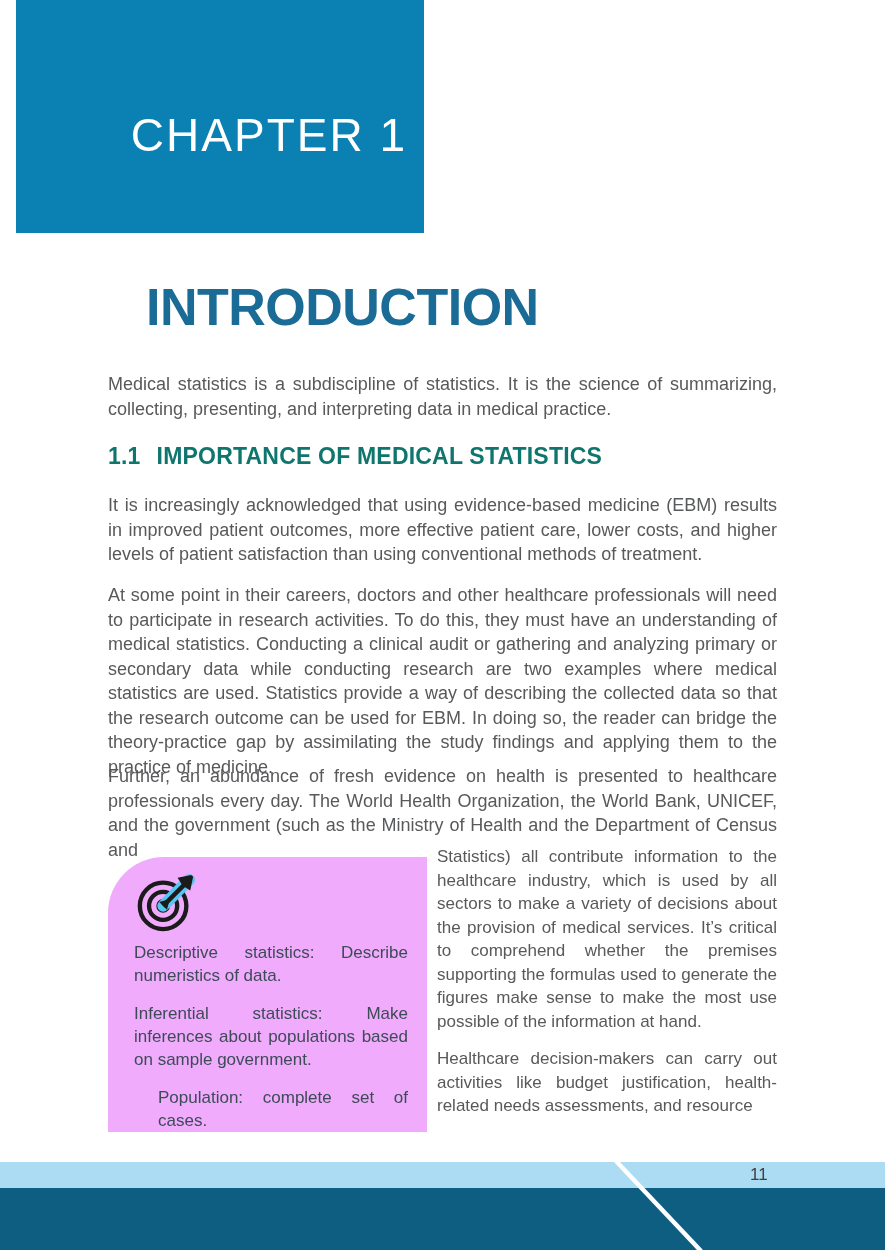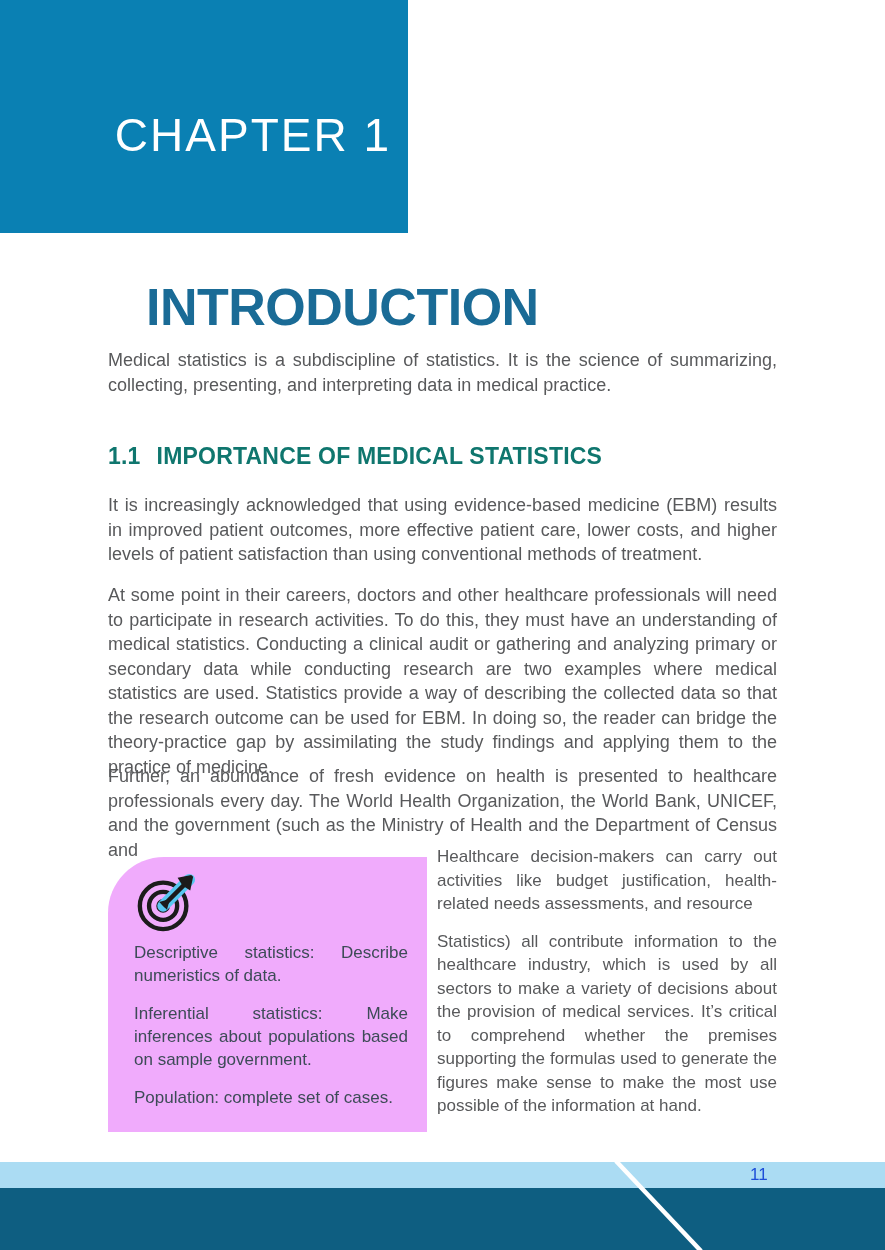--- a/index.html
+++ b/index.html
@@ -8,21 +8,21 @@
     position:relative;
     width:885px; height:1250px;
     margin:0 auto;
     background:#ffffff;
     font-family:"Liberation Sans","DejaVu Sans",sans-serif;
     overflow:hidden;
   }
 
   
   .chapter-banner {
-    position:absolute; left:0; top:0;
+    position:absolute; left:16px; top:0;
     width:408px; height:233px;
     background:#0a80b3;
   }
   .chapter-label {
     position:absolute; right:17px; top:108px;
     font-size:46px; font-weight:300;
     color:#ffffff; letter-spacing:2px;
     white-space:nowrap;
   }
 
@@ -32,21 +32,21 @@
     font-size:52px; font-weight:800;
     color:#1a6b96; letter-spacing:-0.5px;margin-left:40px;
   }
 
   
   .body-par {
     position:absolute; left:108px; width:669px;
     font-size:18px; line-height:24.5px;
     color:#58595b; text-align:justify;
   }
-  .lead   { top:348px; }
+  .lead   { top:372px; }
   .par-1  { top:493px; }
   .par-2  { top:583px; }
   .par-3  { top:764px; }
 
   
   .section-heading {
     position:absolute; left:108px; top:443px;
     font-size:23px; font-weight:700;
     color:#0f766e; letter-spacing:0.2px;
     display:flex; align-items:baseline;
@@ -63,38 +63,38 @@
     border-radius:56px 0 0 0;
   }
   .callout-icon-wrap { margin:14px 0 2px 27px; width:62px; height:62px; }
   .callout-icon-wrap svg { display:block; width:62px; height:62px; }
   .callout-body { padding:6px 19px 0 26px; }
   .callout-item {
     font-size:17px; line-height:23px;
     color:#3d4b57; text-align:justify;
     margin-bottom:15px;
   }
-  .callout-item:last-child { margin-bottom:0; }
+  .callout-item:last-child { margin-bottom:0;margin-left:24px; }
 
   .text-col { position:absolute; left:329px; top:0; width:340px; }
   .wrapped-par {
     font-size:17px; line-height:23.5px;
     color:#58595b; text-align:justify;
     margin-bottom:14px;
   }
 
   
   .footer-light-bar {
     position:absolute; left:0; top:1162px;
     width:885px; height:26px;
     background:#abdcf3;
   }
   .page-number {
     position:absolute; left:750px; top:1165px;
-    font-size:17px; color:#1d4ed8;
+    font-size:17px; color:#404040;
   }
   .footer-dark-bar {
     position:absolute; left:0; top:1188px;
     width:885px; height:62px;
     background:#0e5e81;
   }
   .footer-diagonal {
     position:absolute; left:0; top:1150px;
     width:885px; height:100px;
     pointer-events:none;
@@ -145,22 +145,22 @@
         </svg>
       </div>
       <div class="callout-body">
         <p class="callout-item">Descriptive statistics: Describe numeristics of data.</p>
         <p class="callout-item">Inferential statistics: Make inferences about populations based on sample government.</p>
         <p class="callout-item">Population: complete set of cases.</p>
       </div>
     </div>
 
     <div class="text-col">
+      <p class="wrapped-par">Statistics) all contribute information to the healthcare industry, which is used by all sectors to make a variety of decisions about the provision of medical services. It’s critical to comprehend whether the premises supporting the formulas used to generate the figures make sense to make the most use possible of the information at hand.</p>
       <p class="wrapped-par">Healthcare decision-makers can carry out activities like budget justification, health-related needs assessments, and resource</p>
-      <p class="wrapped-par">Statistics) all contribute information to the healthcare industry, which is used by all sectors to make a variety of decisions about the provision of medical services. It’s critical to comprehend whether the premises supporting the formulas used to generate the figures make sense to make the most use possible of the information at hand.</p>
     </div>
 
   </div>
 
   <div class="footer-light-bar"></div>
   <span class="page-number">11</span>
   <div class="footer-dark-bar"></div>
 
   <svg class="footer-diagonal" viewBox="0 0 885 100" preserveAspectRatio="none">
     <line x1="616" y1="11" x2="701" y2="101" stroke="#ffffff" stroke-width="4.5"></line>

